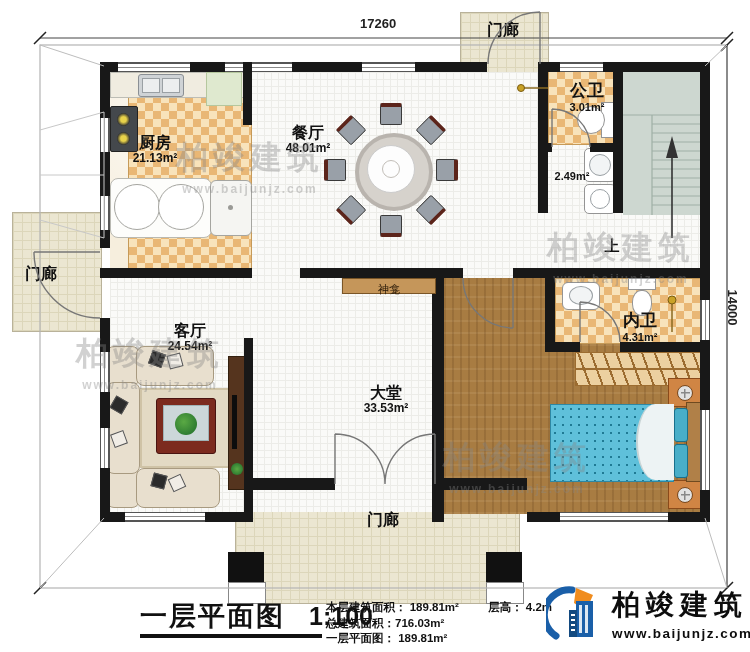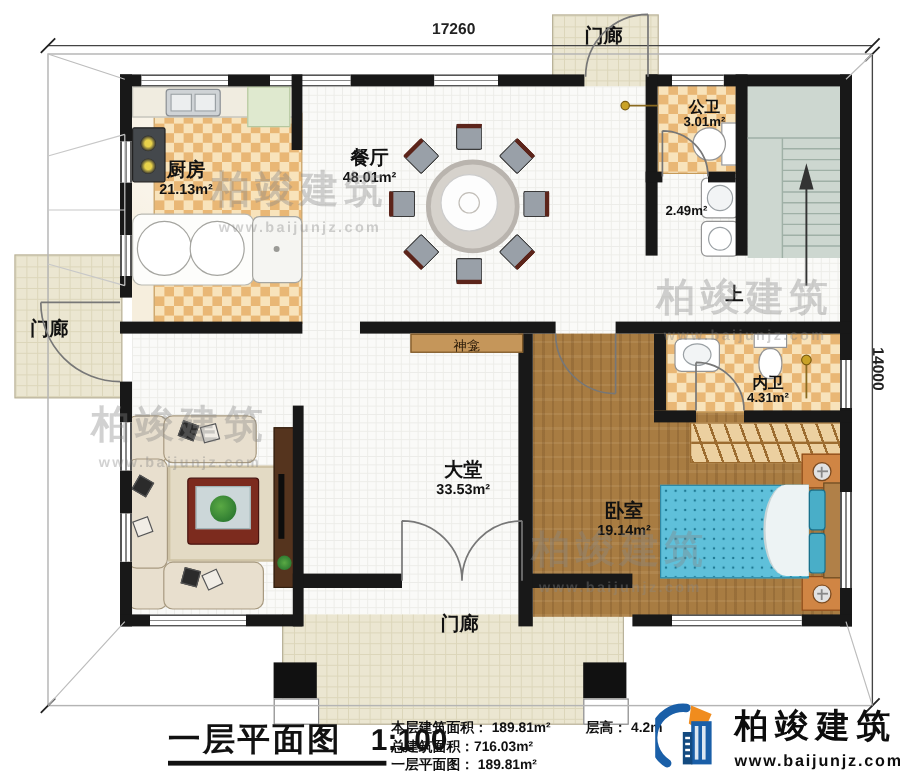--- a/index.html
+++ b/index.html
@@ -30,21 +30,21 @@
   .pillow{position:absolute;width:12px;height:12px;border:1px solid #555;z-index:2;}
   .chair{position:absolute;width:20px;height:17px;background:#99a0a8;border:1.5px solid #3a3a3a;border-top:4px solid #5c241a;z-index:2;border-radius:2px;}
   .crossdot{width:14px;height:14px;border:1.5px solid #7a4a20;border-radius:50%;margin:6px auto 0;
     background:linear-gradient(#888,#888) center/9px 1.5px no-repeat,
                linear-gradient(#888,#888) center/1.5px 9px no-repeat,
                radial-gradient(circle,#e2e2e2 60%,#c6c6c6 100%);}
   
   .rlabel{position:absolute;text-align:center;font-weight:700;color:#111;z-index:4;line-height:1.1;}
   .rlabel .nm{font-size:16px;}
   .rlabel .ar{font-size:12px;}
-  .rlabel.sm .nm{font-size:13px;}
+  .rlabel.sm .nm{font-size:17px;}
   .rlabel.sm .ar{font-size:11px;}
   .porch-label{position:absolute;font-size:16px;font-weight:700;color:#111;z-index:4;}
   .dim{position:absolute;font-size:13px;font-weight:700;color:#222;z-index:4;}
   
   .wm{position:absolute;text-align:center;color:rgba(135,135,135,.38);z-index:6;pointer-events:none;}
   .wm .wm-cn{font-size:32px;font-weight:700;letter-spacing:5px;white-space:nowrap;}
   .wm .wm-url{font-size:12px;font-weight:700;letter-spacing:2px;margin-top:2px;white-space:nowrap;}
   
   .title-block{position:absolute;left:140px;top:598px;display:flex;align-items:baseline;z-index:7;}
   .title-block .t1{font-size:27px;font-weight:700;letter-spacing:2px;}
@@ -237,23 +237,23 @@
   <div class="rlabel sm" style="left:542px;top:170px;width:60px;">
     <div class="ar">2.49m²</div>
   </div>
   <div class="rlabel" style="left:598px;top:238px;width:28px;">
     <div style="font-size:15px;">上</div>
   </div>
   <div class="rlabel sm" style="left:605px;top:312px;width:70px;">
     <div class="nm">内卫</div>
     <div class="ar">4.31m²</div>
   </div>
-  <div class="rlabel" style="left:475px;top:418px;width:90px;">
-    <div class="nm">卧室</div>
-    <div class="ar">19.14m²</div>
+  <div class="rlabel" style="left:145px;top:322px;width:90px;">
+    <div class="nm">客厅</div>
+    <div class="ar">24.54m²</div>
   </div>
   <div class="rlabel" style="left:341px;top:384px;width:90px;">
     <div class="nm">大堂</div>
     <div class="ar">33.53m²</div>
   </div>
   <div class="porch-label" style="left:487px;top:20px;">门廊</div>
   <div class="porch-label" style="left:25px;top:264px;">门廊</div>
   <div class="porch-label" style="left:367px;top:510px;">门廊</div>
 
   <div class="dim" style="left:360px;top:16px;">17260</div>

